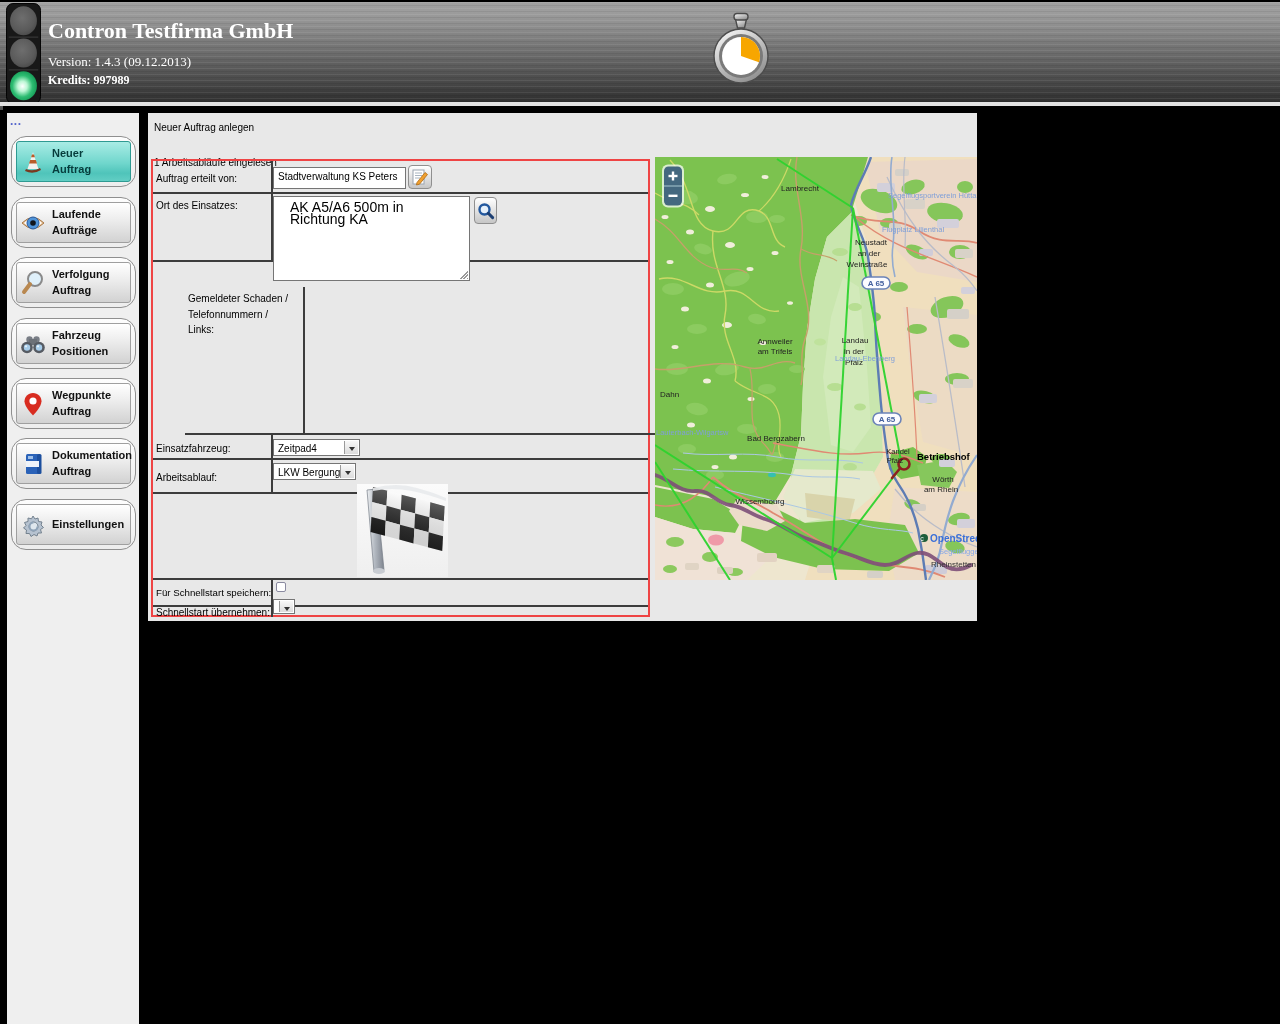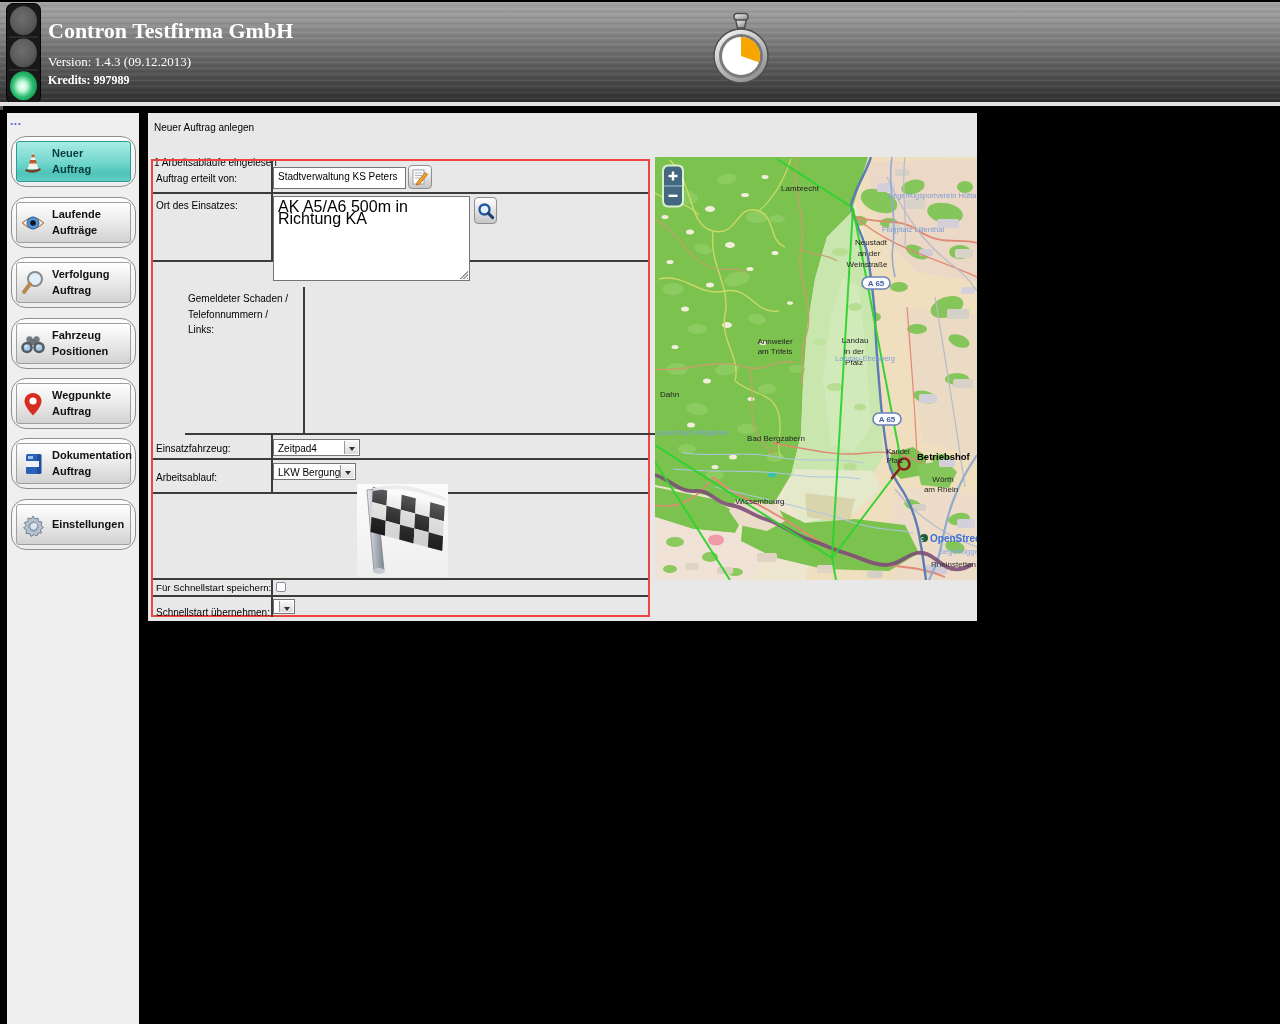--- a/index.html
+++ b/index.html
@@ -24,21 +24,21 @@
 .btn .tx{margin-left:6px;font-size:11px;font-weight:bold;color:#111;line-height:15.5px;}
 .btn.act .tx{color:#063c3c;}
 #main{position:absolute;left:148px;top:113px;width:829px;height:508px;background:#e8e8e8;font-size:10px;color:#000;}
 #t1{position:absolute;left:6px;top:9px;}
 #t2{position:absolute;left:6px;top:32px;margin-top:12px;}
 #ftable{position:absolute;left:3px;top:46px;width:499px;height:458px;border:2px solid #ef4444;}
 .row{position:absolute;left:0;width:495px;border-bottom:2px solid #3c3c3c;}
 .lblc{position:absolute;left:0;top:0;bottom:0;width:120px;border-right:2px solid #3c3c3c;padding:4px 2px 0 3px;white-space:nowrap;line-height:15.5px;}
 .vc{display:flex;align-items:center;}
 .tin{position:absolute;background:#fff;border:1px solid #757575;font-size:10px;padding:3px 4px;color:#000;white-space:nowrap;overflow:hidden;}
-.ta{position:absolute;background:#fff;border:1px solid #757575;font-size:16px;padding:4px 4px;color:#000;line-height:12px;}
+.ta{position:absolute;background:#fff;border:1px solid #757575;font-size:14px;padding:4px 16px;color:#000;line-height:12px;}
 .grip{position:absolute;right:1px;bottom:1px;width:9px;height:9px;background:
 linear-gradient(135deg,transparent 0 55%,#999 55% 62%,transparent 62% 72%,#999 72% 79%,transparent 79% 89%,#999 89% 96%,transparent 96%);}
 .ibtn{position:absolute;background:linear-gradient(180deg,#ffffff,#e0e0e0 55%,#c6c6c6);border:1px solid #8f8f8f;border-radius:4px;display:flex;align-items:center;justify-content:center;}
 .sel{position:absolute;background:#fff;border:1px solid #757575;font-size:10px;color:#000;white-space:nowrap;}
 .sel .ar{position:absolute;right:1px;top:1px;bottom:1px;width:14px;border-left:1px solid #9a9a9a;background:linear-gradient(180deg,#f8f8f8,#dcdcdc);}
 .sel .ar:after{content:"";position:absolute;left:3.5px;top:6px;border:3.5px solid transparent;border-top:4.5px solid #333;}
 .sel .st{position:absolute;left:4px;top:2.5px;text-align:right;}
 #cb{position:absolute;left:123px;top:2px;width:10px;height:10px;background:#fff;border:1px solid #8a8aa0;border-radius:2px;}
 #flagbox{position:absolute;left:204px;top:1px;width:91px;height:93px;background:linear-gradient(180deg,#fbfbfb,#efefef);}
 #map{position:absolute;left:507px;top:44px;width:322px;height:423px;}
@@ -246,21 +246,21 @@
                 <rect x="29" y="30" width="14.5" height="15" fill="#272727"></rect>
                 <rect x="43.5" y="30" width="14.5" height="15" fill="#ebebeb"></rect>
                 <rect x="58" y="30" width="14.5" height="15" fill="#222"></rect>
               <rect x="0" y="0" width="72.5" height="45" fill="url(#clothsh)"></rect>
             </g>
           </g>
           <path d="M16 4 Q40 -2 60 4 Q75 8 89 14 L89 17 Q70 10 55 7 Q35 3 16 7 Z" fill="#e8eaec" opacity="0.9"></path>
         </svg>
       </div>
     </div>
-    <div class="row" style="top:419px;height:17px;">
+    <div class="row" style="top:419px;height:27px;">
         <div class="lblc vc" style="padding-top:0;font-size:9.7px;">Für Schnellstart speichern:</div>
         <div id="cb"></div>
       </div>
     <div class="row" style="top:436px;height:20px;border-bottom:none;">
         <div class="lblc vc" style="padding-top:12px;">Schnellstart übernehmen:</div>
       <div class="sel" style="left:120px;top:2px;width:22px;height:15px;">
           <span class="ar"></span>
         </div>
     </div>
   </div>

